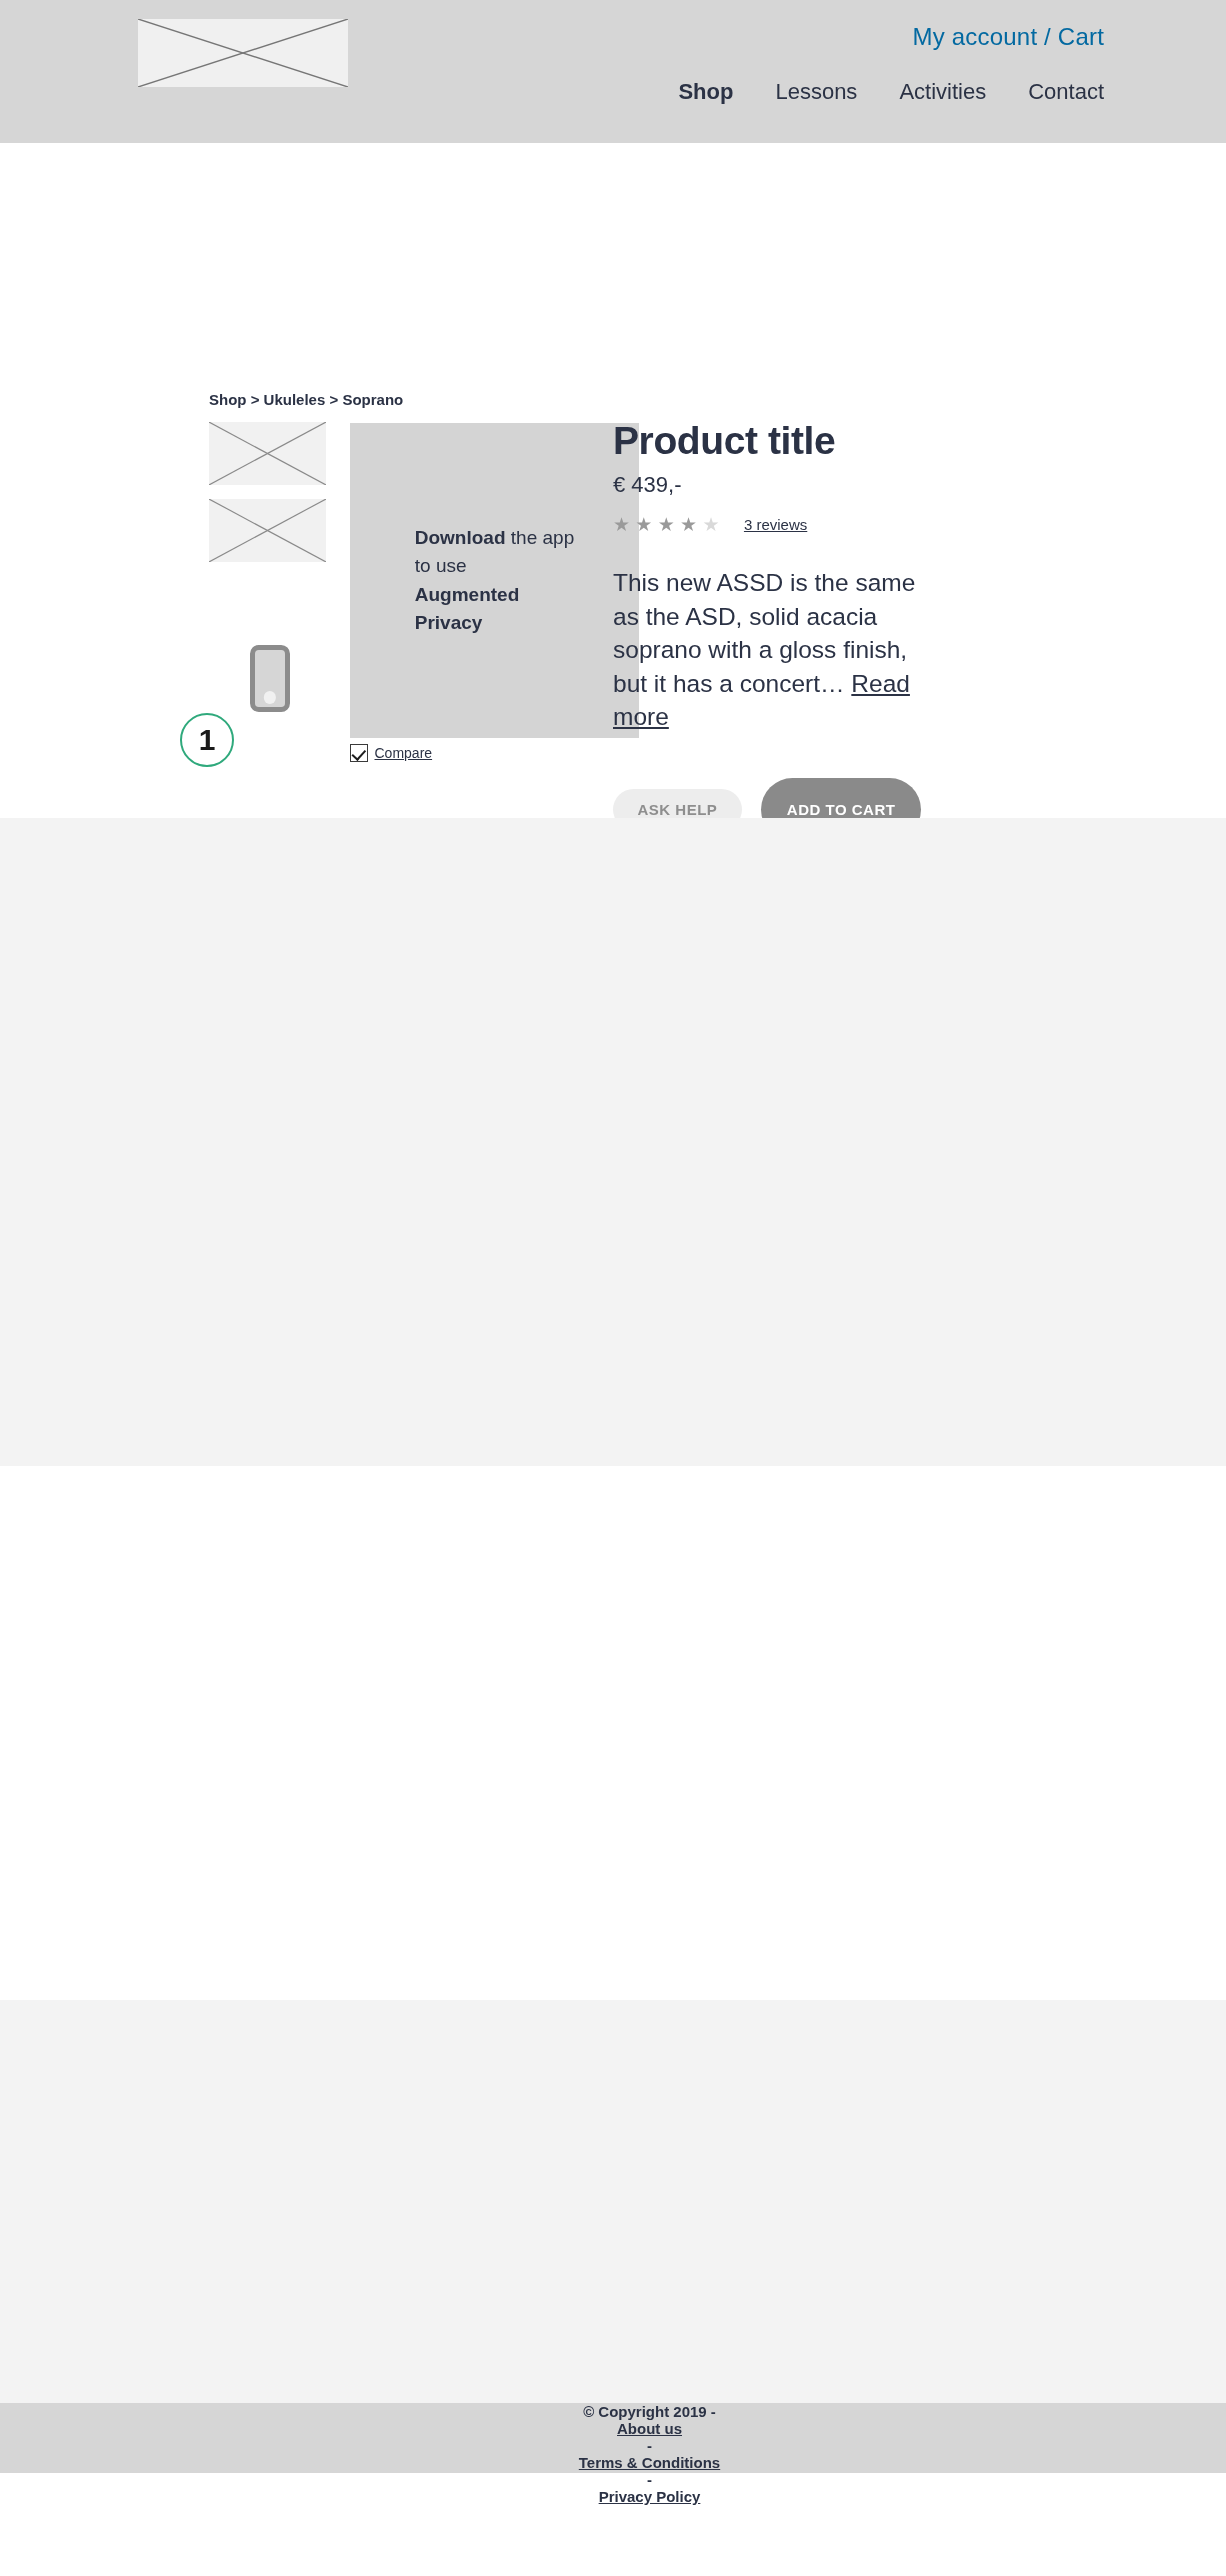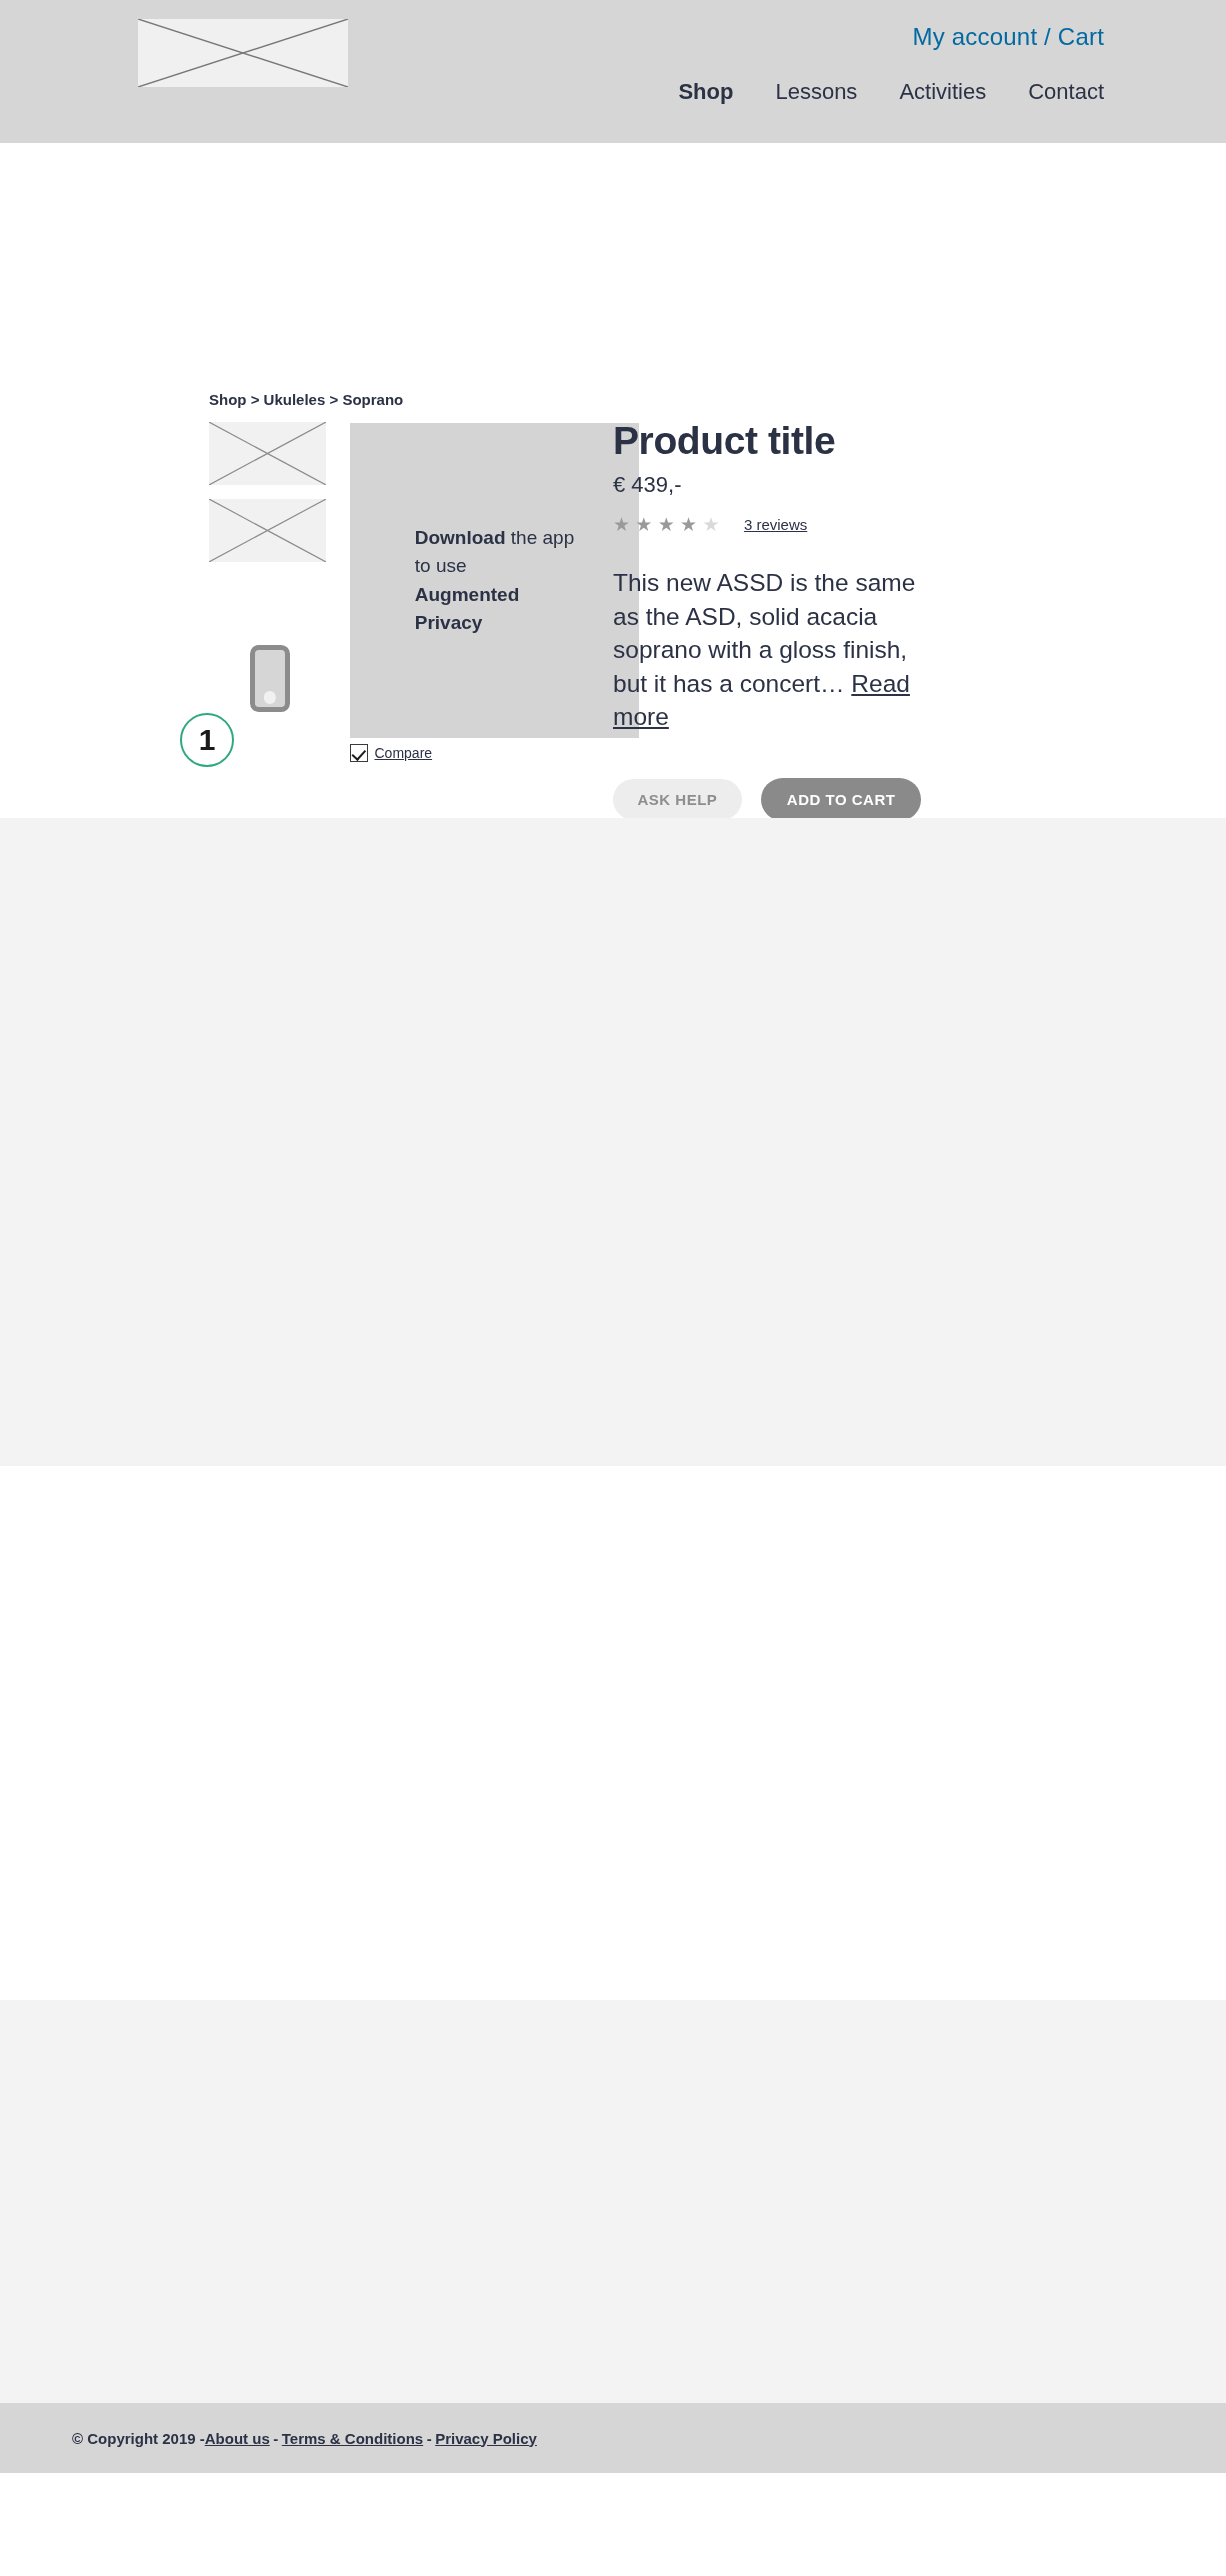--- a/index.html
+++ b/index.html
@@ -119,21 +119,21 @@
   }
   .readmore { text-decoration: underline; color:#2b3245; }
 
   .btnrow { position:absolute; left:613px; top:635px; display:flex; align-items:center; gap: 19px; }
   .btn {
     border-radius: 875px; border:none; cursor:pointer;
     font-family:"Liberation Sans", sans-serif;
     letter-spacing: 0.5px;
   }
   .btn-light { background:#ededed; color:#8e8e8e; font-size:15px; font-weight:700; padding: 12.3px 24.5px; }
-  .btn-dark  { background:#8a8a8a; color:#ffffff; font-size:15px; font-weight:700; padding: 13px 26px; }
+  .btn-dark  { background:#8a8a8a; color:#ffffff; font-size:15px; font-weight:700; padding: 23px 26px; }
   .wishlist {
     position:absolute; left:811px; top:702px;
     font-size: 14px; text-decoration: underline; color:#6d6d6d;
   }
 
   
   .info-sec { height: 648px; position:relative; }
   .h2 { font-size: 29px; font-weight: 700; color:#2b3245; letter-spacing:-0.2px; }
   .pinfo-title { position:absolute; left:209px; top:876px; }
   .tabs {
@@ -209,21 +209,21 @@
   .rev-sec { height: 534px; position:relative; background:#fff; }
 
   
   .rec-sec { height: 403px; position:relative; background:#f3f3f3; }
 
   
   .footer {
     height: 70px; background:#d6d6d6;
     display:flex; align-items:center;
     padding-left: 72px;
-    font-size: 15px; font-weight: 700; color:#2b3245;
+    font-size: 15px; font-weight: 700; color:#2b3245;flex-direction:column;
   }
   .footer a { color:#2b3245; text-decoration: underline; }
   .footer .sep { margin: 0 3.5px; }
 </style>
 </head>
 <body>
 
 <div class="wrap">
 
   <div class="header">

